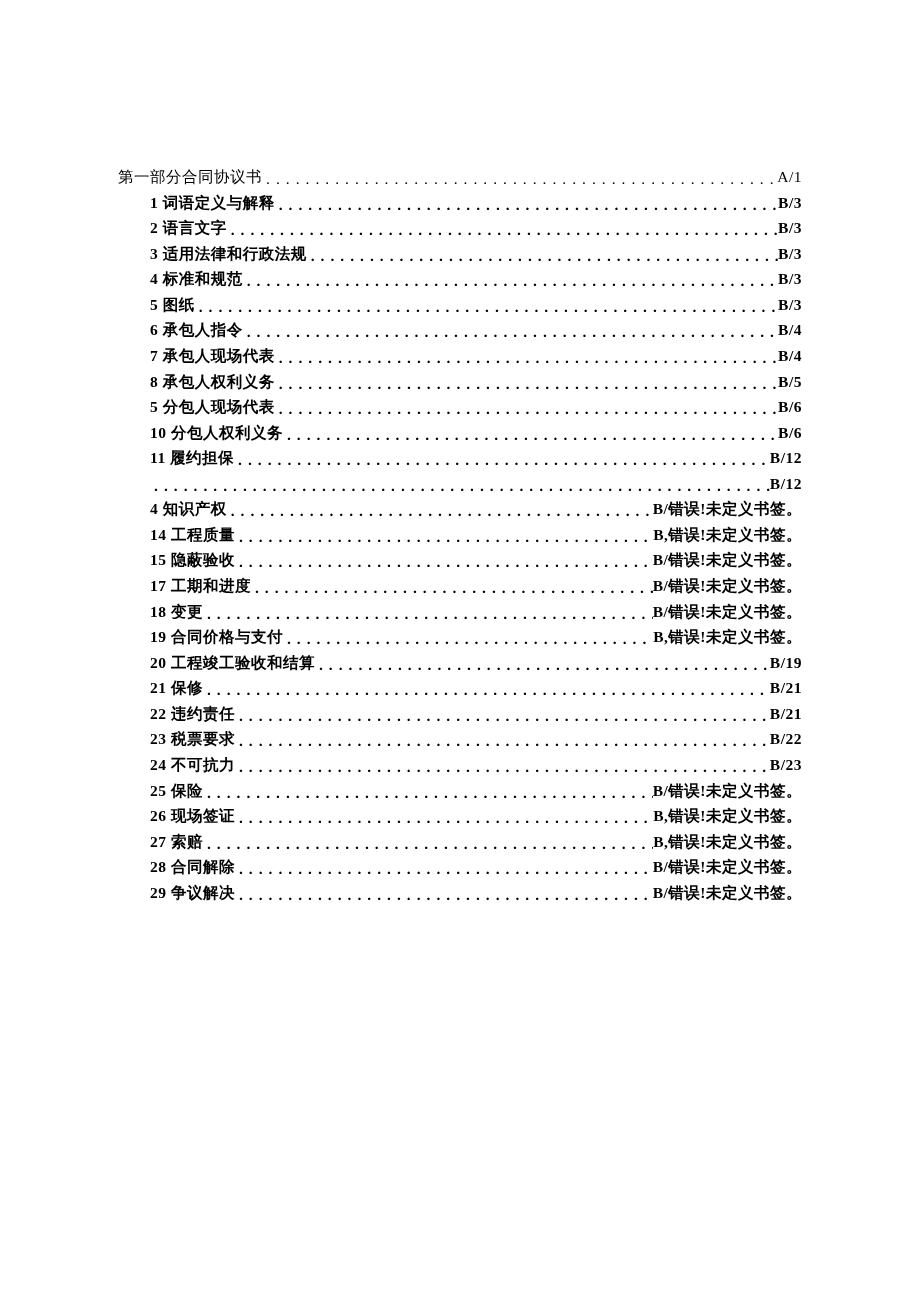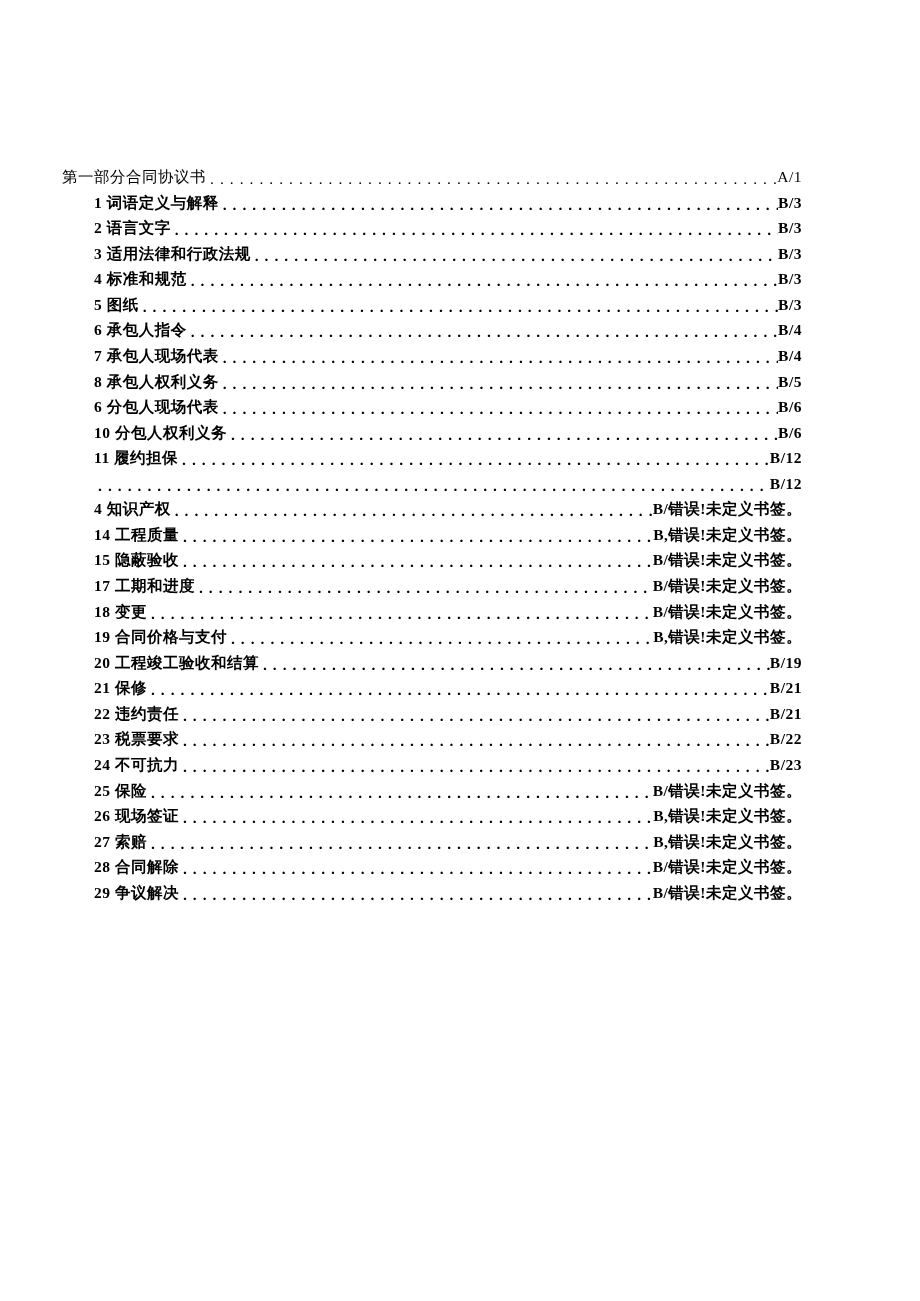--- a/index.html
+++ b/index.html
@@ -7,21 +7,21 @@
       padding: 0;
       background: #ffffff;
       font-family: "SimSun", "宋体", serif;
       font-size: 15.5px;
       color: #000000;
       line-height: 1.65;
     }
     .page {
       width: 920px;
       height: 1301px;
-      padding: 164px 118px 0 62px;
+      padding: 164px 118px 0 118px;
       box-sizing: border-box;
     }
     .toc-entry {
       display: flex;
       align-items: baseline;
       white-space: nowrap;
       letter-spacing: 0.5px;
     }
     .toc-entry.indent1 {
       padding-left: 32px;
@@ -92,21 +92,21 @@
         <span class="toc-title">7 承包人现场代表</span>
         <span class="toc-dots"></span>
         <span class="toc-page">B/4</span>
       </div>
       <div class="toc-entry indent1">
         <span class="toc-title">8 承包人权利义务</span>
         <span class="toc-dots"></span>
         <span class="toc-page">B/5</span>
       </div>
       <div class="toc-entry indent1">
-        <span class="toc-title">6 分包人现场代表</span>
+        <span class="toc-title">5 分包人现场代表</span>
         <span class="toc-dots"></span>
         <span class="toc-page">B/6</span>
       </div>
       <div class="toc-entry indent1">
         <span class="toc-title">10 分包人权利义务</span>
         <span class="toc-dots"></span>
         <span class="toc-page">B/6</span>
       </div>
       <div class="toc-entry indent1">
         <span class="toc-title">11 履约担保</span>

